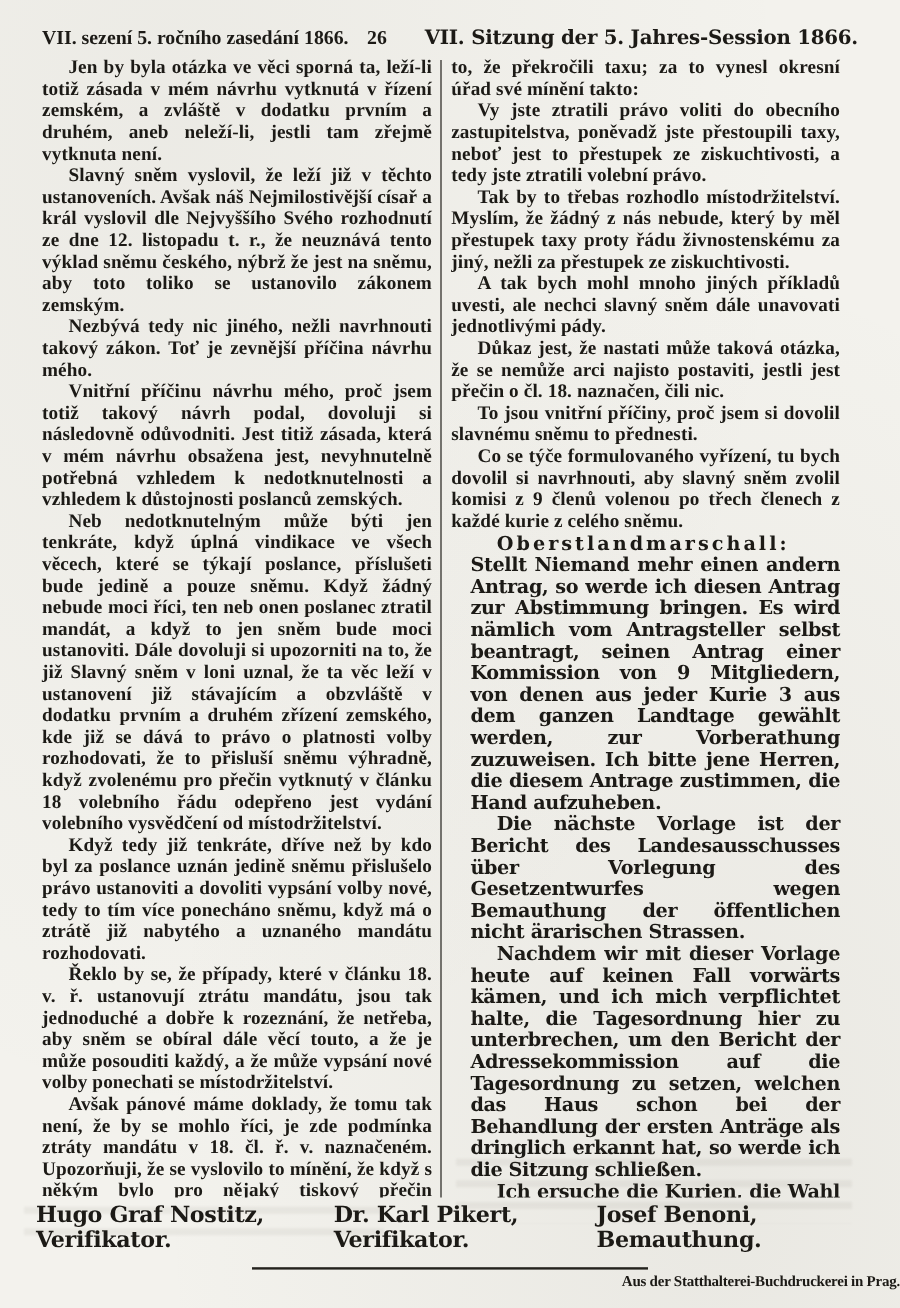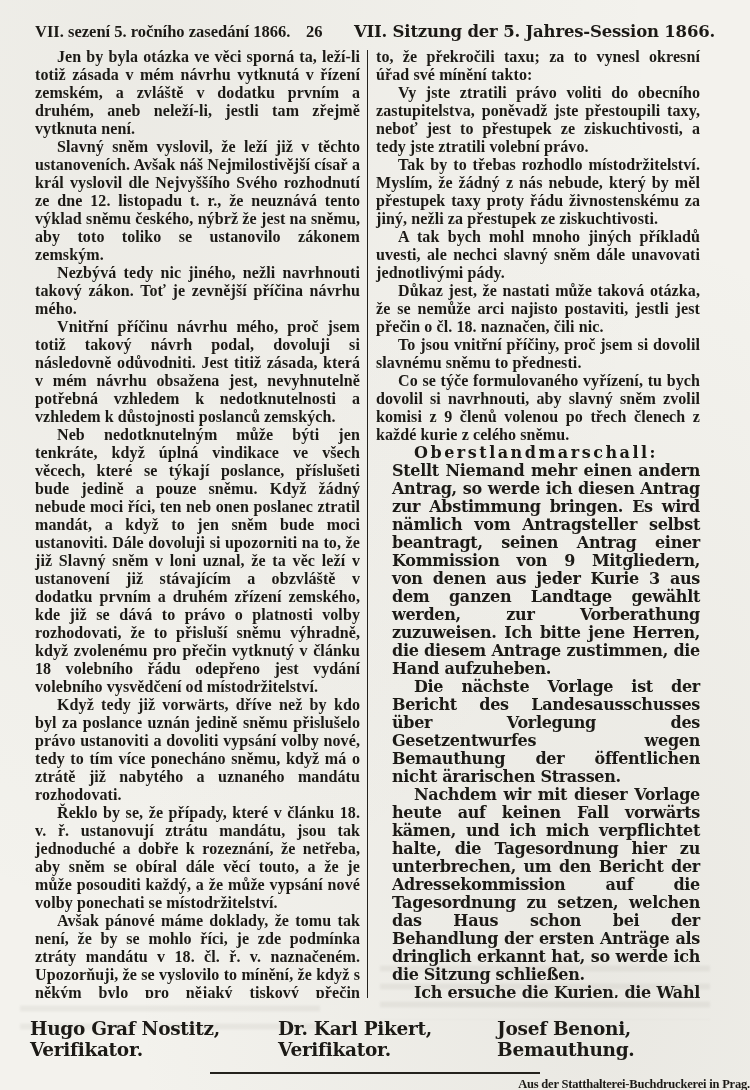--- a/index.html
+++ b/index.html
@@ -68,27 +68,27 @@
   }
   .para { text-indent: 22px; }
   .para.no-indent { text-indent: 0; }
   .antiqua { font-family: "Liberation Serif", serif; font-weight: 700; letter-spacing: 0.1px; }
   .fraktur { font-family: "DejaVu Serif", serif;     font-weight: 700; letter-spacing: -0.3px; margin-left: 16px; }
   .speaker { letter-spacing: 2.5px; }
 
   .page-footer { position: absolute; left: 0; right: 0; bottom: 0; height: 90px; }
   .signature-row {
     display: flex;
-    justify-content: center;
+    justify-content: flex-end;
     padding: 0 30px;
     font-family: "DejaVu Serif", serif;
     font-weight: 700;
     font-size: 18.5px;
     letter-spacing: -0.3px;
-    margin-top: 18px;
+    margin-top: 2px;
   }
   .imprint-rule {
     width: 330px;
     height: 2px;
     background: #24221d;
     margin: 12px auto 3px auto;
   }
   .imprint {
     text-align: right;
     font-family: Liberation Serif, serif;
@@ -108,21 +108,21 @@
     <div class="title-de">VII. Sitzung der 5. Jahres-Session 1866.</div>
   </header>
 
   <main class="page-body">
     <section class="col col-left">
         <p class="para antiqua">Jen by byla otázka ve věci sporná ta, leží-li totiž zásada v mém návrhu vytknutá v řízení zemském, a zvláště v dodatku prvním a druhém, aneb neleží-li, jestli tam zřejmě vytknuta není.</p>
         <p class="para antiqua">Slavný sněm vyslovil, že leží již v těchto ustanoveních. Avšak náš Nejmilostivější císař a král vyslovil dle Nejvyššího Svého rozhodnutí ze dne 12. listopadu t. r., že neuznává tento výklad sněmu českého, nýbrž že jest na sněmu, aby toto toliko se ustanovilo zákonem zemským.</p>
         <p class="para antiqua">Nezbývá tedy nic jiného, nežli navrhnouti takový zákon. Toť je zevnější příčina návrhu mého.</p>
         <p class="para antiqua">Vnitřní příčinu návrhu mého, proč jsem totiž takový návrh podal, dovoluji si následovně odůvodniti. Jest titiž zásada, která v mém návrhu obsažena jest, nevyhnutelně potřebná vzhledem k nedotknutelnosti a vzhledem k důstojnosti poslanců zemských.</p>
         <p class="para antiqua">Neb nedotknutelným může býti jen tenkráte, když úplná vindikace ve všech věcech, které se týkají poslance, příslušeti bude jedině a pouze sněmu. Když žádný nebude moci říci, ten neb onen poslanec ztratil mandát, a když to jen sněm bude moci ustanoviti. Dále dovoluji si upozorniti na to, že již Slavný sněm v loni uznal, že ta věc leží v ustanovení již stávajícím a obzvláště v dodatku prvním a druhém zřízení zemského, kde již se dává to právo o platnosti volby rozhodovati, že to přisluší sněmu výhradně, když zvolenému pro přečin vytknutý v článku 18 volebního řádu odepřeno jest vydání volebního vysvědčení od místodržitelství.</p>
-        <p class="para antiqua">Když tedy již vorwärts, dříve než by kdo byl za poslance uznán jedině sněmu přislušelo právo ustanoviti a dovoliti vypsání volby nové, tedy to tím více ponecháno sněmu, když má o ztrátě již nabytého a uznaného mandátu rozhodovati.</p>
+        <p class="para antiqua">Když tedy již tenkráte, dříve než by kdo byl za poslance uznán jedině sněmu přislušelo právo ustanoviti a dovoliti vypsání volby nové, tedy to tím více ponecháno sněmu, když má o ztrátě již nabytého a uznaného mandátu rozhodovati.</p>
         <p class="para antiqua">Řeklo by se, že případy, které v článku 18. v. ř. ustanovují ztrátu mandátu, jsou tak jednoduché a dobře k rozeznání, že netřeba, aby sněm se obíral dále věcí touto, a že je může posouditi každý, a že může vypsání nové volby ponechati se místodržitelství.</p>
         <p class="para antiqua">Avšak pánové máme doklady, že tomu tak není, že by se mohlo říci, je zde podmínka ztráty mandátu v 18. čl. ř. v. naznačeném. Upozorňuji, že se vyslovilo to mínění, že když s někým bylo pro nějaký tiskový přečin přelíčení zavedeno, že tím bylo zavedeno i vyšetřování.</p>
         <p class="para antiqua">Ještě jiné příklady uvésti mohu.</p>
         <p class="para antiqua">V jedné obci byli odsouzení dva řezníci pro</p>
       </section>
     <div class="column-divider"></div>
     <section class="col col-right">
         <p class="para antiqua no-indent">to, že překročili taxu; za to vynesl okresní úřad své mínění takto:</p>
         <p class="para antiqua">Vy jste ztratili právo voliti do obecního zastupitelstva, poněvadž jste přestoupili taxy, neboť jest to přestupek ze ziskuchtivosti, a tedy jste ztratili volební právo.</p>
         <p class="para antiqua">Tak by to třebas rozhodlo místodržitelství. Myslím, že žádný z nás nebude, který by měl přestupek taxy proty řádu živnostenskému za jiný, nežli za přestupek ze ziskuchtivosti.</p>

